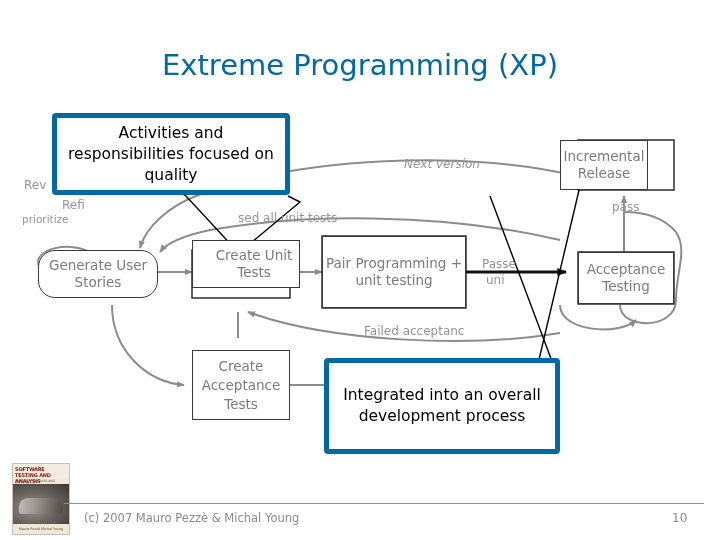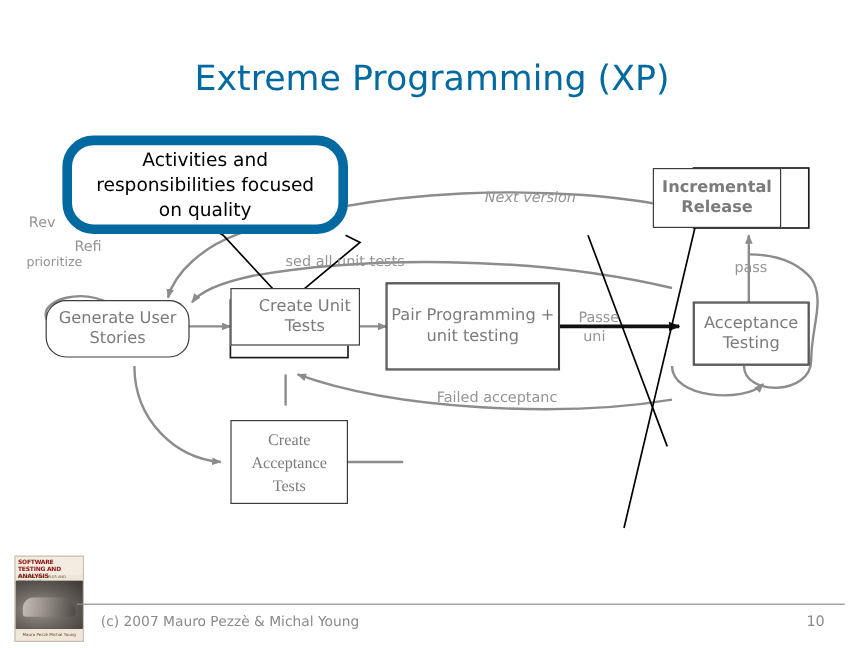--- a/index.html
+++ b/index.html
@@ -67,22 +67,22 @@
     font-size: 12px;
     white-space: nowrap;
     line-height: 14px;
   }
   .elabel.small { font-size: 10.5px; }
 
   
   .callout {
     position: absolute;
     background: #ffffff;
-    border: 8px solid #0369a1;
-    border-radius: 26px;
+    border: 5px solid #0369a1;
+    border-radius: 4px;
     color: #000000;
     font-size: 15.5px;
     line-height: 21px;
     text-align: center;
     display: flex;
     align-items: center;
     justify-content: center;
     box-sizing: border-box;
     z-index: 6;
   }
@@ -250,47 +250,50 @@
   </div>
 
   <div class="pbox" style="left:322px; top:236px; width:144px; height:72px;text-align:center;">
     <span>Pair Programming + unit testing</span>
   </div>
 
   <div class="pbox" style="left:578px; top:252px; width:96px; height:52px;">
     <span>Acceptance Testing</span>
   </div>
 
-  <div class="pbox" style="left:544px; top:140px; width:107px; height:50px;font-weight:bold;">
+  <div class="pbox" style="left:560px; top:140px; width:88px; height:50px;">
     <span>Incremental Release</span>
   </div>
 
-  <div class="pbox" style="left:192px; top:350px; width:98px; height:70px; line-height:19px;font-family:Liberation Serif, serif;">
+  <div class="pbox" style="left:192px; top:350px; width:98px; height:70px; line-height:19px;">
     <span>Create Acceptance Tests</span>
   </div>
 
   <div class="elabel" style="left:24px; top:178px;">Rev</div>
   <div class="elabel" style="left:30px; top:198px;margin-left:32px;">Refi</div>
   <div class="elabel small" style="left:22px; top:212px;">prioritize</div>
 
   <div class="elabel" style="left:238px; top:211px;">sed all unit tests</div>
 
   <div class="elabel" style="left:404px; top:157px;font-style:italic;">Next version</div>
 
-  <div class="elabel" style="left:612px; top:216px;">pass</div>
+  <div class="elabel" style="left:612px; top:200px;">pass</div>
 
   <div class="elabel" style="left:482px; top:257px;">Passe</div>
   <div class="elabel" style="left:486px; top:273px;">uni</div>
 
   <div class="elabel" style="left:364px; top:324px;">Failed acceptanc</div>
 
   <div class="callout" style="left:52px; top:113px; width:238px; height:82px;">
     <span>Activities and responsibilities focused on quality</span>
   </div>
 
+  <div class="callout" style="left:324px; top:358px; width:236px; height:96px;">
+    <span>Integrated into an overall development process</span>
+  </div>
 
   <div class="book">
     <div class="bk-title">SOFTWARE TESTING AND ANALYSIS</div>
     <div class="bk-sub">PROCESS PRINCIPLES AND TECHNIQUES</div>
     <div class="bk-photo"></div>
     <div class="bk-authors">Mauro Pezzè Michal Young</div>
   </div>
 
   <div class="footer-rule"></div>
   <div class="footer-copy">(c) 2007 Mauro Pezzè &amp; Michal Young</div>

